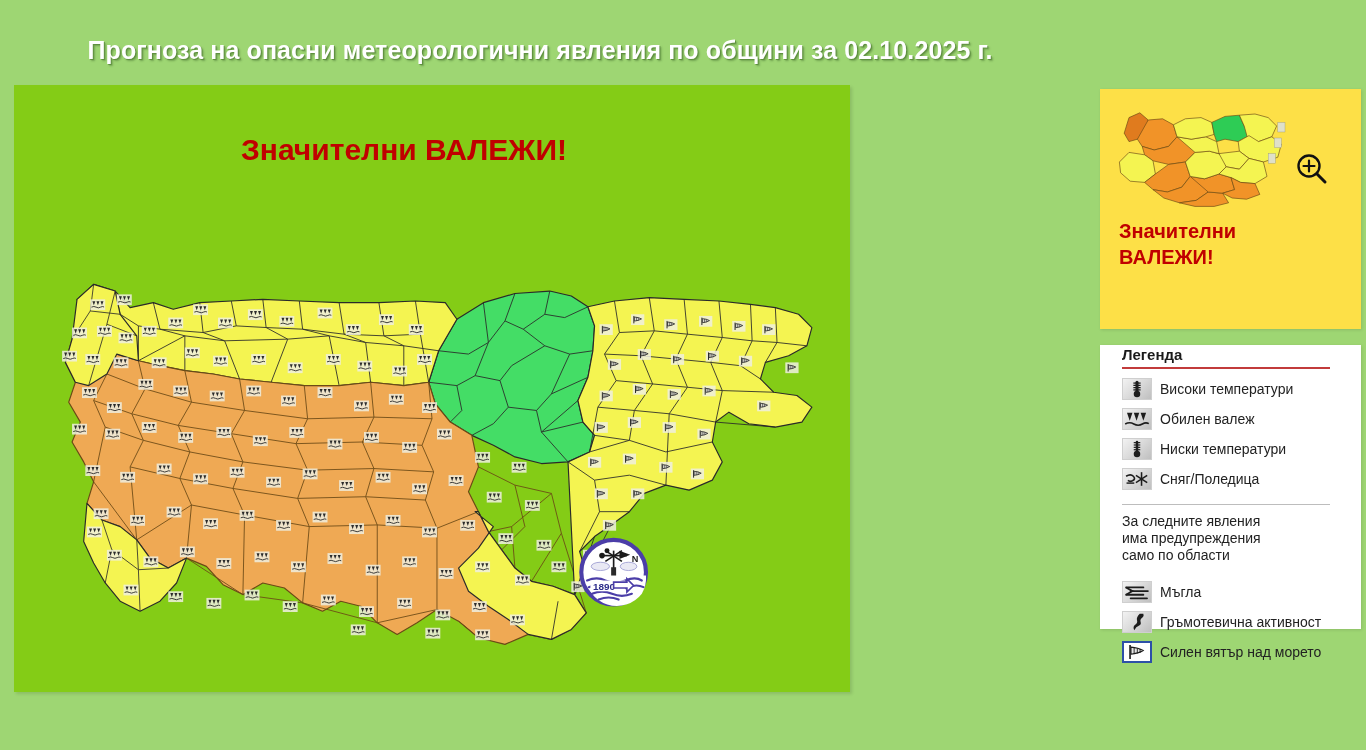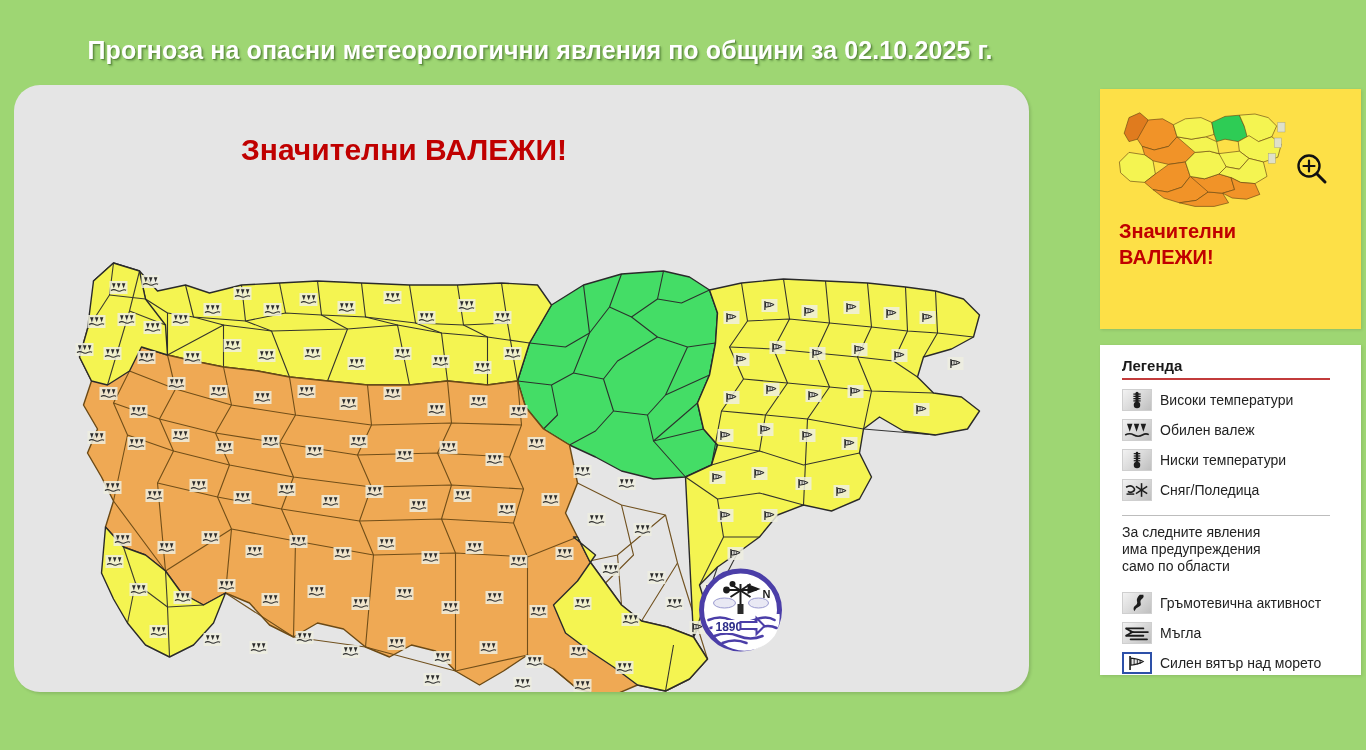--- a/index.html
+++ b/index.html
@@ -19,25 +19,24 @@
     text-align:center;
     font-size:25px; font-weight:bold; color:#ffffff;
     letter-spacing:.1px;
     text-shadow:1px 1px 0 rgba(90,140,60,.85), 2px 2px 2px rgba(60,100,40,.45);
     white-space:nowrap;
   }
 
   
   #map-panel {
     position:absolute; left:14px; top:85px;
-    width:1015px; height:607px;
-    background:#e5e5e5;
+    width:836px; height:607px;
+    background:#84cc16;
     box-shadow:2px 2px 3px rgba(0,0,0,.12);
     overflow:hidden;
-    border-radius:26px;
   }
   #map-headline {
     position:absolute; top:48px; left:0; width:780px;
     text-align:center;
     font-size:30px; font-weight:bold; color:#c00000;
     white-space:nowrap;
   }
 
   #map-stage { position:absolute; inset:0; }
   #map-stage svg { display:block; width:100%; height:100%; }
@@ -57,24 +56,24 @@
     position:absolute; left:194px; top:62px;
     width:36px; height:36px;
   }
   #thumb-caption {
     position:absolute; left:19px; top:130px; width:230px;
     font-size:20px; font-weight:bold; color:#c00000; line-height:1.28;
   }
 
   #legend-card {
     position:absolute; left:1100px; top:345px;
-    width:261px; height:330px;
+    width:261px; height:284px;
     background:#ffffff;
     box-shadow:1px 1px 3px rgba(0,0,0,.12);
-    padding:12px 10px 0 22px;
+    padding:1px 10px 0 22px;
   }
   #legend-title {
     font-size:15px; font-weight:bold; color:#1a1a1a;
     margin:0 0 4px 0;
   }
   .legend-rule {
     height:2px; background:#c23b3b; margin:0 6px 5px 0; width:208px;
   }
   .legend-rule.grey { background:#bdbdbd; height:1px; width:208px; margin:10px 6px 8px 0;}
   .legend-row {
@@ -547,39 +546,39 @@
 
   <div class="legend-rule grey"></div>
 
   <div id="legend-note" style="white-space:pre-line">За следните явления
 има предупреждения
 само по области</div>
 
   <div class="legend-row">
     <span class="ico">
       <svg viewBox="0 0 30 22">
-        <path d="M18 2 q-4 4 -3 7 q1 3 -2 5 q-3 2 -1 6 q2 -4 5 -5 q3 -1 2 -4 q-1 -3 2 -5 q2 -1.6 1 -4" fill="#1d1d1d"></path>
-      </svg>
-    </span>
-    <span class="lbl">Гръмотевична активност</span>
-  </div>
-
-  <div class="legend-row">
-    <span class="ico">
-      <svg viewBox="0 0 30 22">
         <g stroke="#1d1d1d" stroke-width="2" stroke-linecap="round">
           <path d="M3 6 L22 6"></path>
             <path d="M8 10 L27 10"></path>
             <path d="M3 14 L22 14"></path>
             <path d="M8 18 L26 18"></path>
         </g>
         <path d="M3 6 L10 10 L3 14" fill="none" stroke="#1d1d1d" stroke-width="2"></path>
       </svg>
     </span>
     <span class="lbl">Мъгла</span>
+  </div>
+
+  <div class="legend-row">
+    <span class="ico">
+      <svg viewBox="0 0 30 22">
+        <path d="M18 2 q-4 4 -3 7 q1 3 -2 5 q-3 2 -1 6 q2 -4 5 -5 q3 -1 2 -4 q-1 -3 2 -5 q2 -1.6 1 -4" fill="#1d1d1d"></path>
+      </svg>
+    </span>
+    <span class="lbl">Гръмотевична активност</span>
   </div>
 
 
   <div class="legend-row">
     <span class="ico sea">
       <svg viewBox="0 0 30 22">
         <path d="M6.5 2.5 L6.5 19.5" stroke="#1d1d1d" stroke-width="2"></path>
         <path d="M7.6 5 q9 .6 15 4.2 q-6 3.8 -15 4.5 Z" fill="#e8e8e8" stroke="#1d1d1d" stroke-width="1.4"></path>
         <g stroke="#1d1d1d" stroke-width="1.1">
           <path d="M11.5 5.5 L11.5 13.3"></path>

